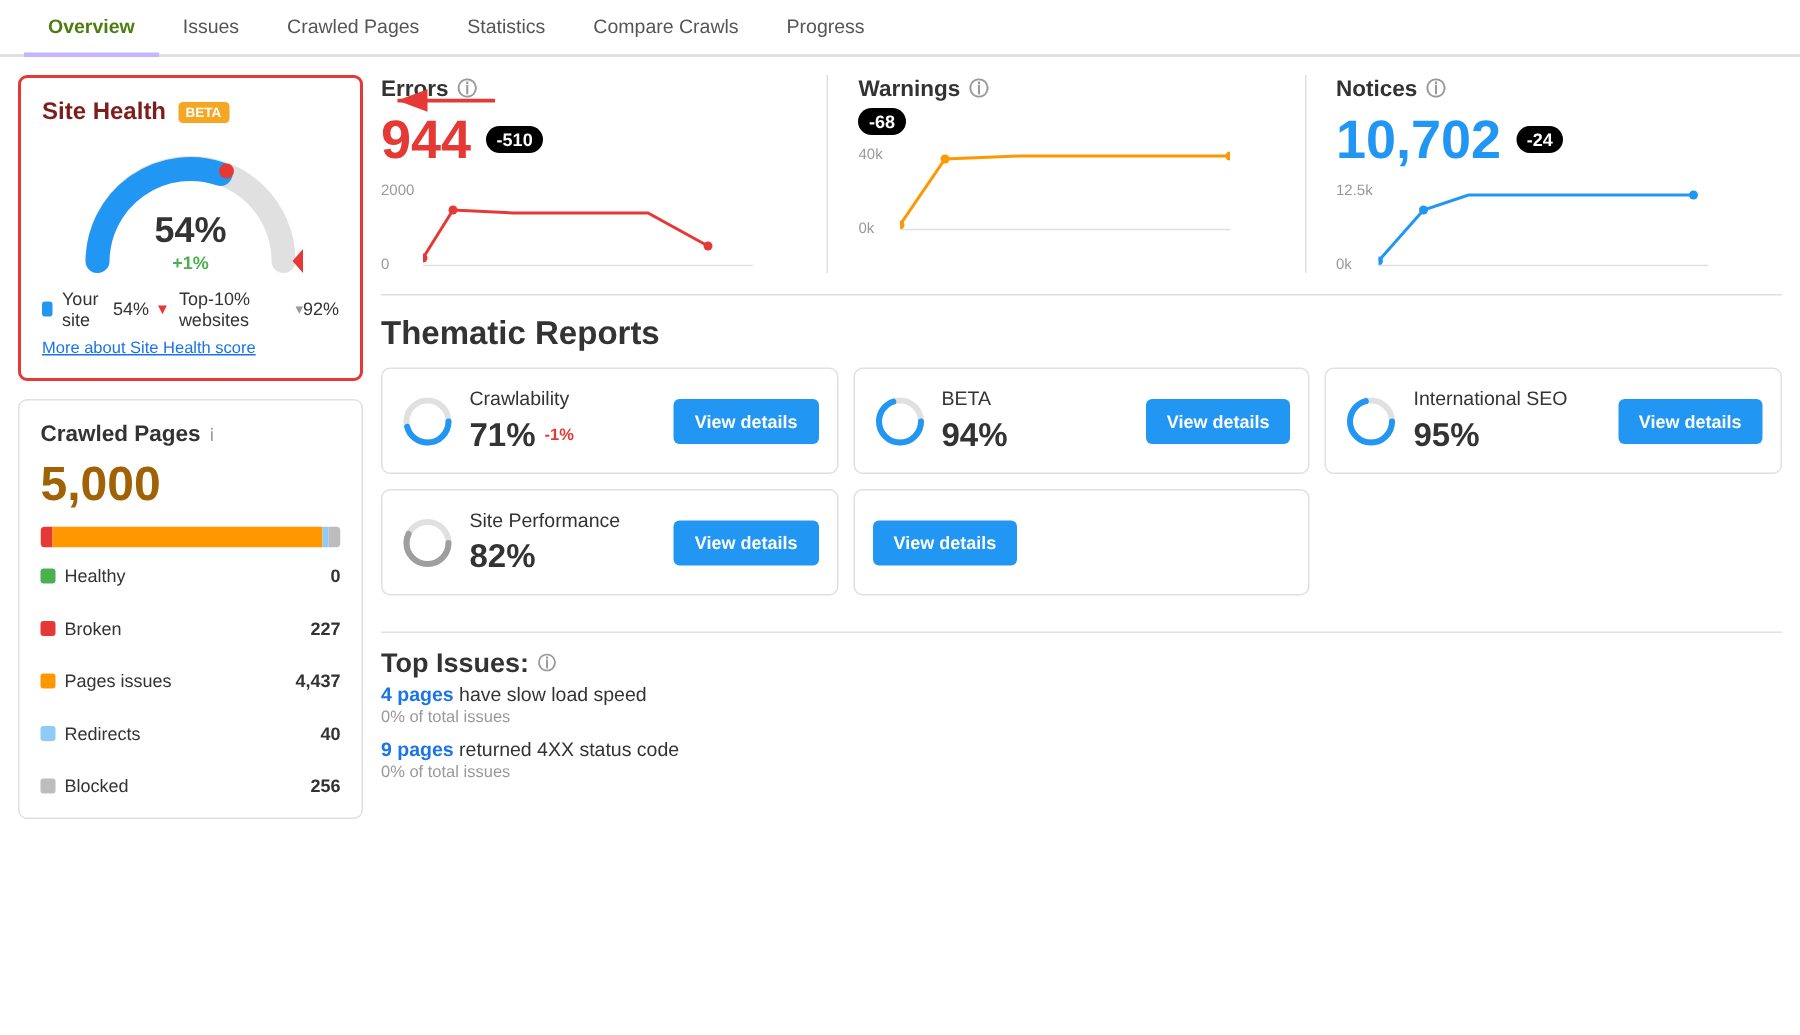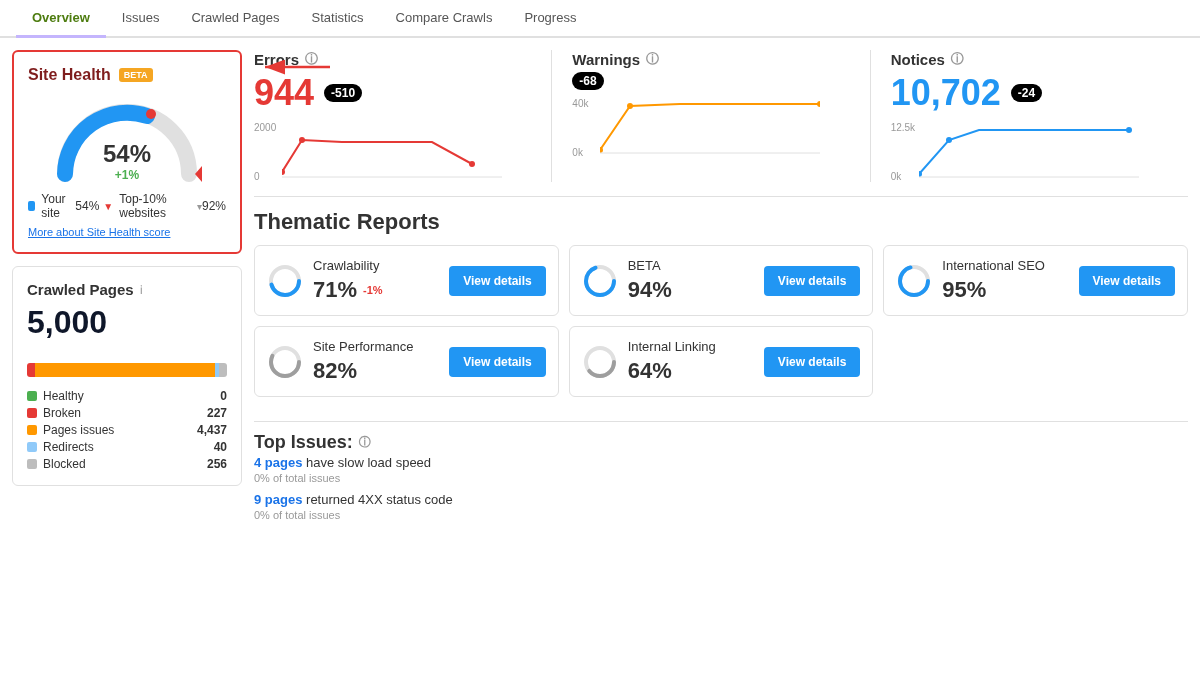--- a/index.html
+++ b/index.html
@@ -33,31 +33,31 @@
     .legend-dot { width: 10px; height: 10px; border-radius: 2px; }
     .legend-dot.blue { background: #2196f3; }
     .legend-arrow { color: #e53935; font-size: 10px; }
     .more-link { color: #1a73e8; font-size: 11px; text-decoration: underline; cursor: pointer; margin-top: 6px; }
 
     
     .crawled-card { border: 1px solid #e0e0e0; border-radius: 6px; padding: 14px; background: #fff; }
     .crawled-header { display: flex; align-items: center; gap: 6px; margin-bottom: 6px; }
     .crawled-title { font-size: 15px; font-weight: bold; color: #333; }
     .info-icon { color: #999; font-size: 12px; cursor: pointer; }
-    .crawled-number { font-size: 32px; font-weight: bold; color: #0f172a; margin-bottom: 22px; }
+    .crawled-number { font-size: 32px; font-weight: bold; color: #a16207; margin-bottom: 10px; }
 
     
     .progress-bar-container { height: 14px; border-radius: 3px; overflow: hidden; display: flex; margin-bottom: 12px; }
     .pb-broken { background: #e53935; }
     .pb-issues { background: #ff9800; }
     .pb-redirects { background: #90caf9; }
     .pb-blocked { background: #bdbdbd; }
 
     
-    .page-legend { display: flex; flex-direction: column; gap: 3px; }
+    .page-legend { display: flex; flex-direction: column; gap: 21px; }
     .page-legend-item { display: flex; align-items: center; justify-content: space-between; font-size: 12px; }
     .page-legend-left { display: flex; align-items: center; gap: 6px; }
     .dot { width: 10px; height: 10px; border-radius: 2px; }
     .dot.green { background: #4caf50; }
     .dot.red { background: #e53935; }
     .dot.orange { background: #ff9800; }
     .dot.blue-light { background: #90caf9; }
     .dot.gray { background: #bdbdbd; }
     .page-count { font-weight: bold; color: #333; }
 
@@ -365,32 +365,20 @@
                 <span class="thematic-name">Site Performance</span>
                 <span class="thematic-pct">
                   <span>82%</span>
                 </span>
               </div>
             </div>
             <button class="view-details-btn">View details</button>
           </div>
 
           <div class="thematic-card">
-            <div class="thematic-left">
-              <svg class="circ-svg" viewBox="0 0 36 36">
-                <circle cx="18" cy="18" r="14" stroke="#e0e0e0" stroke-width="4" fill="none"></circle>
-                <circle cx="18" cy="18" r="14" stroke="#9e9e9e" stroke-width="4" fill="none" stroke-dasharray="56 88" stroke-dashoffset="22" stroke-linecap="round"></circle>
-              </svg>
-              <div class="thematic-info">
-                <span class="thematic-name">Internal Linking</span>
-                <span class="thematic-pct">
-                  <span>64%</span>
-                </span>
-              </div>
-            </div>
             <button class="view-details-btn">View details</button>
           </div>
 
         </div>
       </div>
 
       <div style="border-top:1px solid #e0e0e0; padding-top:10px;">
         <div class="issues-title">
           <span>Top Issues:</span>
           <span class="info-icon">ⓘ</span>

